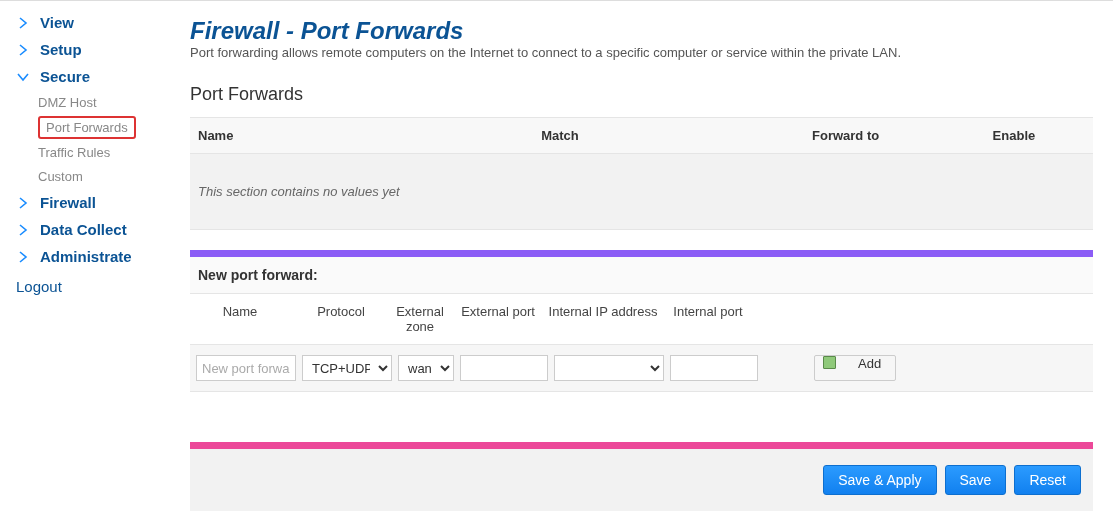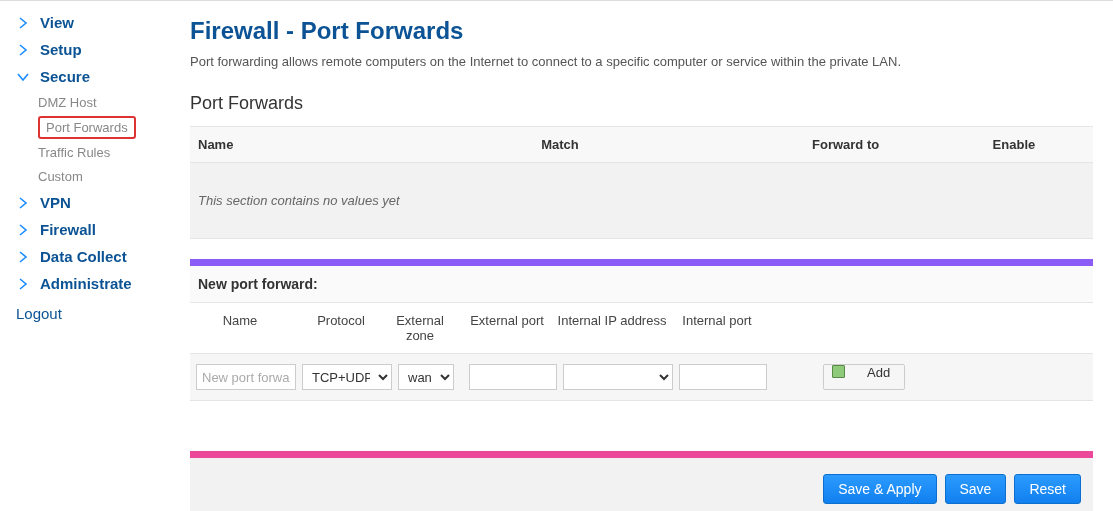--- a/index.html
+++ b/index.html
@@ -64,21 +64,22 @@
       cursor: pointer;
     }
     .main {
       flex: 1;
       padding: 16px 20px 16px 10px;
     }
     .page-title {
       color: #0b5394;
       font-size: 24px;
       font-weight: bold;
-      margin-bottom: 9px;
+      margin-bottom: 0;
+      font-style: italic;
     }
     .page-desc {
       color: #555;
       font-size: 13px;
       margin-bottom: 24px;
     }
     .section-title {
       color: #333;
       font-size: 18px;
       font-weight: normal;
@@ -135,21 +136,21 @@
       align-items: center;
       gap: 6px;
       padding: 10px 6px;
       background: #f6f6f6;
       border-top: 1px solid #e5e5e5;
       border-bottom: 1px solid #e5e5e5;
     }
     .col-name { width: 100px; }
     .col-proto { width: 90px; }
     .col-extzone { width: 56px; }
-    .col-extport { width: 88px; margin-left: 9px; }
+    .col-extport { width: 88px; }
     .col-intip { width: 110px; }
     .col-intport { width: 88px; }
     .col-gap { flex: 0 0 44px; }
     .col-add { width: 100px; }
     input[type="text"], select {
       width: 100%;
       height: 26px;
       border: 1px solid #ccc;
       padding: 2px 5px;
       font-size: 13px;
@@ -240,28 +241,20 @@
         <span class="nav-sub-label">Port Forwards</span>
       </div>
       <div class="nav-sub">
         <span class="nav-sub-label">Traffic Rules</span>
       </div>
       <div class="nav-sub">
         <span class="nav-sub-label">Custom</span>
       </div>
     </div>
 
-    <div class="nav-item">
-      <span class="chev">
-        <svg class="chev-svg" width="14" height="14" viewBox="0 0 14 14">
-            <path d="M4 2 L10 7 L4 12" fill="none" stroke="#1a8cff" stroke-width="1.6"></path>
-          </svg>
-      </span>
-      <span class="label">VPN</span>
-    </div>
 
     <div class="nav-item">
       <span class="chev">
         <svg class="chev-svg" width="14" height="14" viewBox="0 0 14 14">
             <path d="M4 2 L10 7 L4 12" fill="none" stroke="#1a8cff" stroke-width="1.6"></path>
           </svg>
       </span>
       <span class="label">Firewall</span>
     </div>
 

